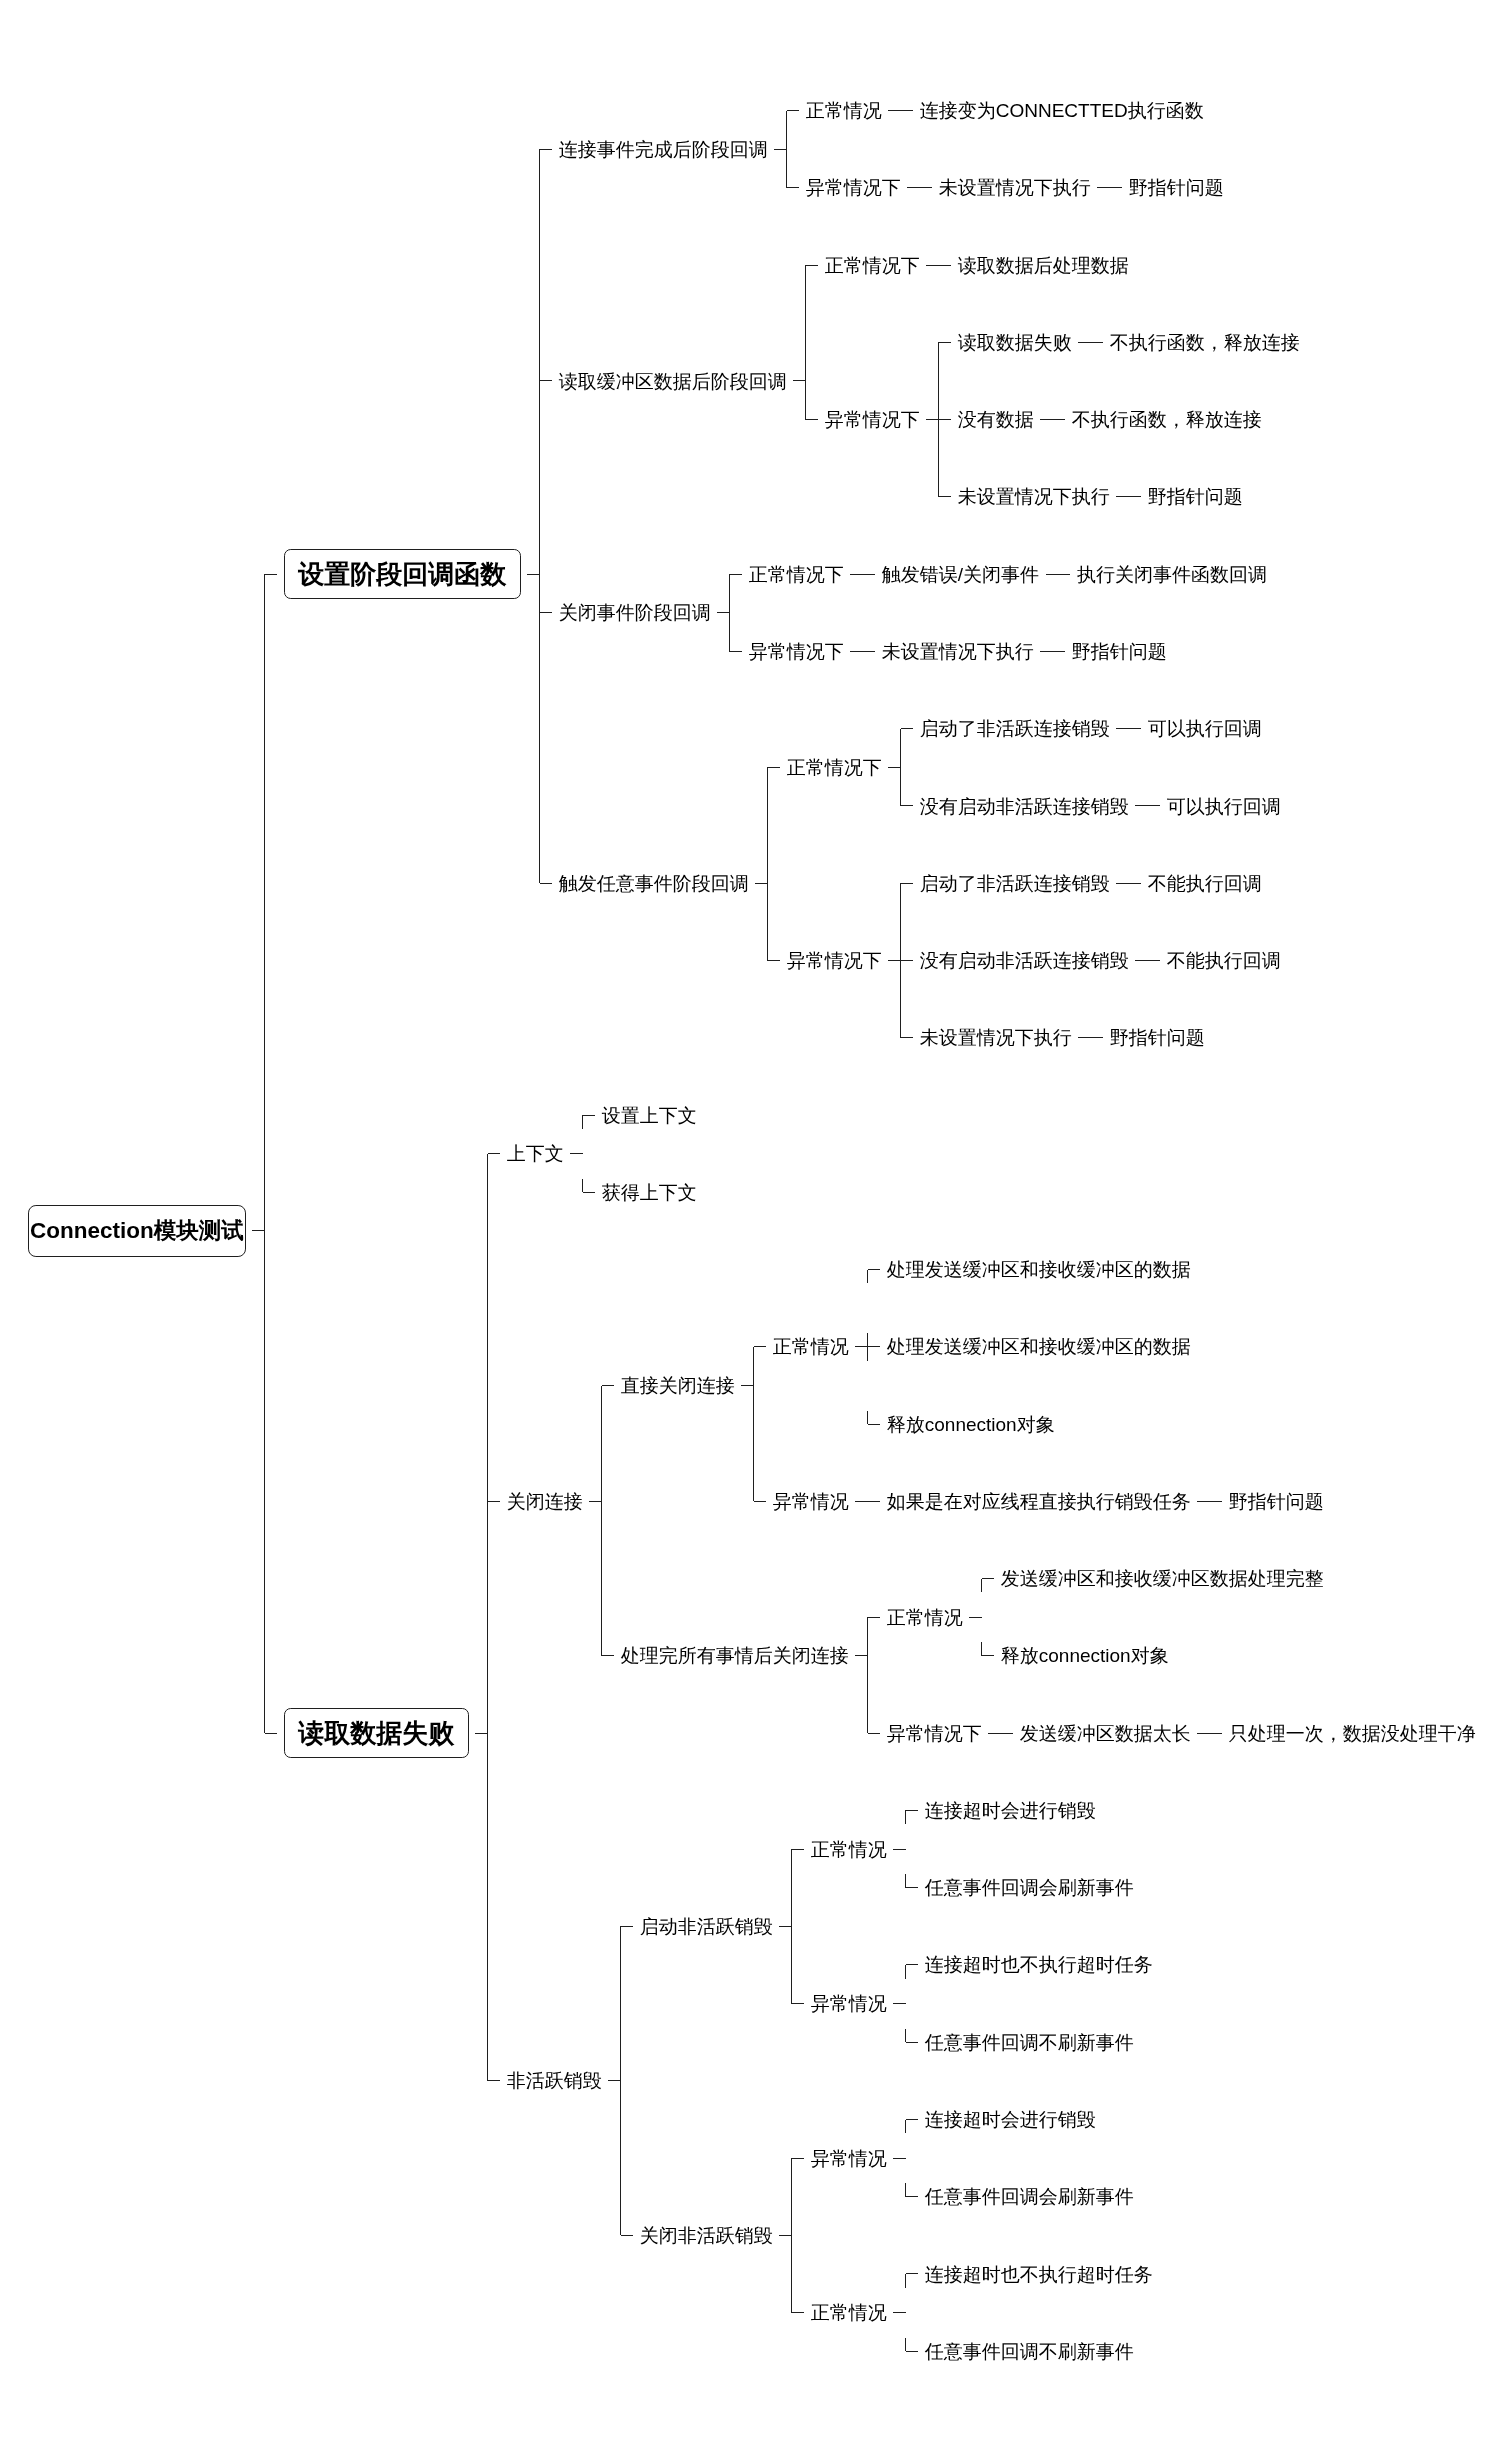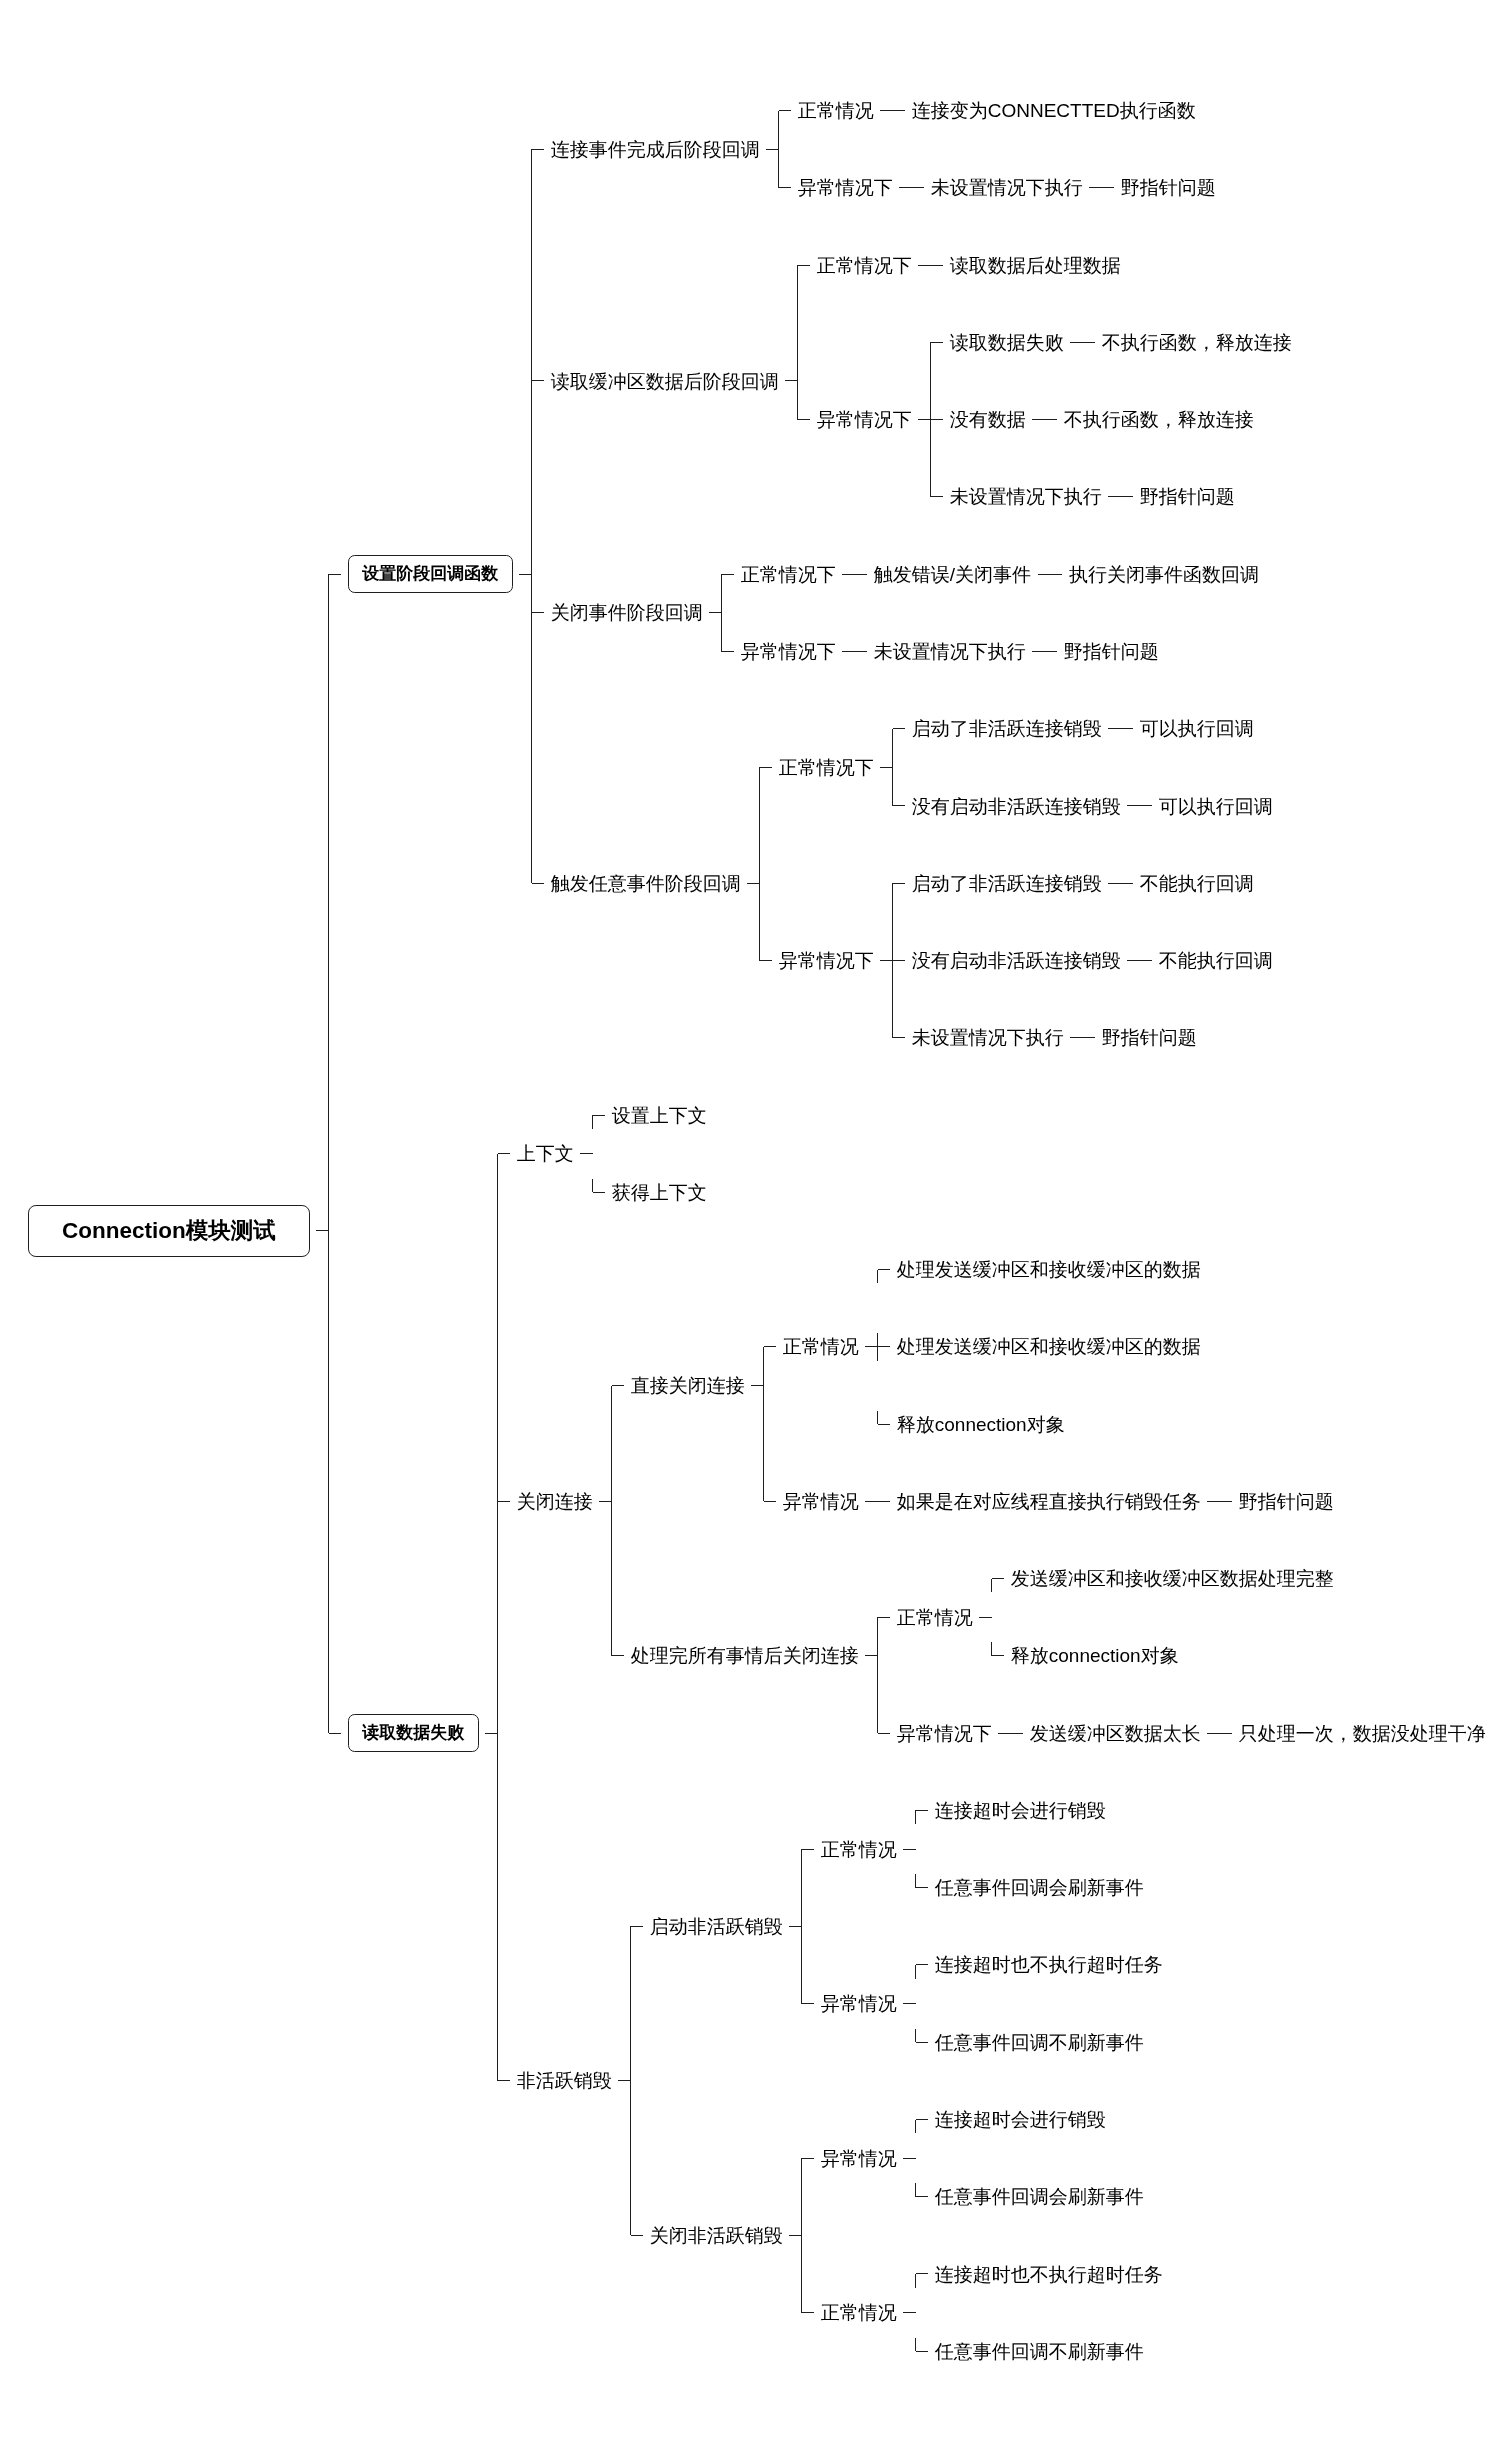--- a/index.html
+++ b/index.html
@@ -37,25 +37,25 @@
     line-height: 1.32;
     white-space: nowrap;
     padding: 1.1px 0;
     color: var(--text);
   }
   .node.root {
     font-size: 22.5px;
     font-weight: bold;
     border: 1.7px solid var(--line);
     border-radius: 7.9px;
-    padding: 10px 33px;
+    padding: 10px 1px;
     background: var(--bg);
   }
   .node.primary {
-    font-size: 17px;
+    font-size: 26px;
     font-weight: bold;
     border: 1.7px solid var(--line);
     border-radius: 6.7px;
     padding: 6.7px 13.5px;
     background: var(--bg);
     text-align: center;
   }
   .children {
     display: flex;
     flex-direction: column;

